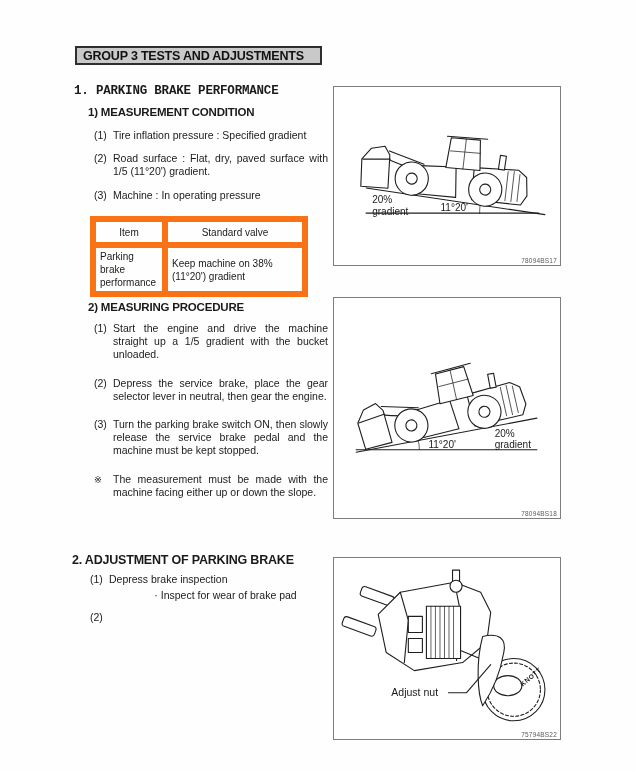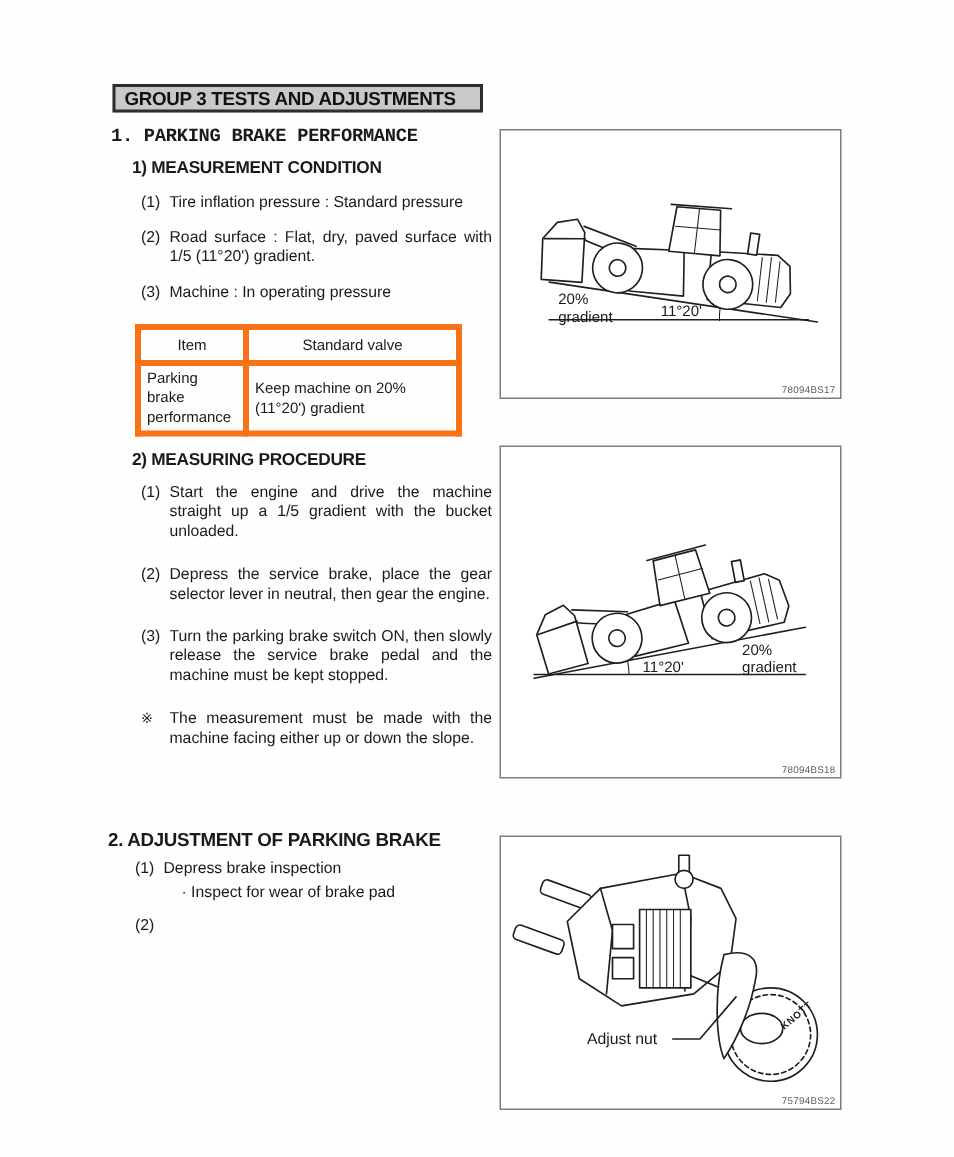--- a/index.html
+++ b/index.html
@@ -1,21 +1,21 @@
 <!DOCTYPE html>
 <html><head>
 <meta charset="utf-8">
 <style>
   html,body { margin:0; padding:0; background:#ffffff; }
   .page {
     position:relative; width:636px; height:771px; background:#fefefe;
     font-family:"Liberation Sans", sans-serif; color:#1a1a1a; overflow:hidden;
   }
   .header-bar {
-    position:absolute; left:75px; top:56px; width:247px; height:19px;
+    position:absolute; left:75px; top:46px; width:247px; height:19px;
     background:#c9c9c9; border:2px solid #2e2e2e; box-sizing:border-box;
     display:flex; align-items:center;
   }
   .header-bar span {
     font-size:12.5px; font-weight:bold; padding-left:6px; letter-spacing:-0.2px;
     white-space:nowrap; color:#111;
   }
   .sec-title { position:absolute; font-size:12.5px; font-weight:bold; letter-spacing:-0.2px; white-space:nowrap; }
   .sub-title { position:absolute; font-size:11.5px; font-weight:bold; letter-spacing:-0.2px; white-space:nowrap; }
   .items { position:absolute; }
@@ -23,21 +23,21 @@
   .items.proc .item { margin-bottom:15px; }
   .item .num { width:19px; flex:none; font-size:10.5px; line-height:13.2px; }
   .item .txt { flex:1; font-size:10.5px; line-height:13.2px; text-align:justify; }
   .item .txt.nojust { text-align:left; }
   .subline { margin:3px 0 0 12px; font-size:10.5px; line-height:13.2px; }
   table.spec {
     position:absolute; left:90px; top:216px; width:218px;
     border-collapse:collapse; table-layout:fixed;
   }
   table.spec th, table.spec td {
-    border:4px solid #f97316; font-size:10px; font-weight:normal;
+    border:6px solid #f97316; font-size:10px; font-weight:normal;
     padding:2px 4px; line-height:13px; vertical-align:middle;
   }
   table.spec th { text-align:center; height:16px; }
   table.spec td { height:32px; text-align:left; }
   .col-item { width:72px; }
   .fig {
     position:absolute; left:333px; width:228px; box-sizing:border-box;
     border:1.5px solid #7d7d7d; background:#fff;
   }
   .fig svg { display:block; width:100%; height:100%; }
@@ -58,21 +58,21 @@
   <div class="header-bar">
     <span>GROUP 3 TESTS AND ADJUSTMENTS</span>
   </div>
 
   <div class="sec-title" style="left:74px; top:84px;font-family:Liberation Mono, monospace;">1. PARKING BRAKE PERFORMANCE</div>
   <div class="sub-title" style="left:88px; top:106px;">1) MEASUREMENT CONDITION</div>
 
   <div class="items" style="left:94px; top:129px; width:234px;">
     <div class="item">
       <span class="num">(1)</span>
-      <span class="txt">Tire inflation pressure : Standard pressure</span>
+      <span class="txt">Tire inflation pressure : Specified gradient</span>
     </div>
     <div class="item">
       <span class="num">(2)</span>
       <span class="txt">Road surface : Flat, dry, paved surface with 1/5 (11°20') gradient.</span>
     </div>
     <div class="item">
       <span class="num">(3)</span>
       <span class="txt">Machine : In operating pressure</span>
     </div>
   </div>
@@ -82,21 +82,21 @@
         <col class="col-item">
         <col>
       </colgroup>
     <tbody>
         <tr>
       <th>Item</th>
       <th>Standard valve</th>
     </tr>
     <tr>
       <td>Parking brake performance</td>
-      <td>Keep machine on 20% (11°20') gradient</td>
+      <td>Keep machine on 38% (11°20') gradient</td>
     </tr>
   </tbody>
     </table>
 
   <div class="fig" style="top:86px; height:180px;">
     <svg viewBox="0 0 225 177">
       <g class="lineart">
         <path class="open" d="M32,125.5 H204"></path>
         <path class="open" d="M32,100.5 L210,127"></path>
         <path class="open thin" d="M145,126 A55,55 0 0 1 145.5,117"></path>
@@ -177,21 +177,21 @@
     <div class="code">78094BS18</div>
   </div>
 
   <div class="sec-title" style="left:72px; top:553px;">2. ADJUSTMENT OF PARKING BRAKE</div>
 
   <div class="items" style="left:90px; top:573px; width:240px;">
     <div class="item" style="margin-bottom:9px;">
       <span class="num">(1)</span>
       <span class="txt nojust">
         <span>Depress brake inspection</span>
-        <span class="subline" style="display:block;">· Inspect for wear of brake pad</span>
+        <span class="subline" style="display:block;text-align:center;">· Inspect for wear of brake pad</span>
       </span>
     </div>
     <div class="item">
       <span class="num">(2)</span>
     </div>
   </div>
 
   <div class="fig" style="top:557px; height:183px;">
     <svg viewBox="0 0 225 180">
       <g class="lineart">

